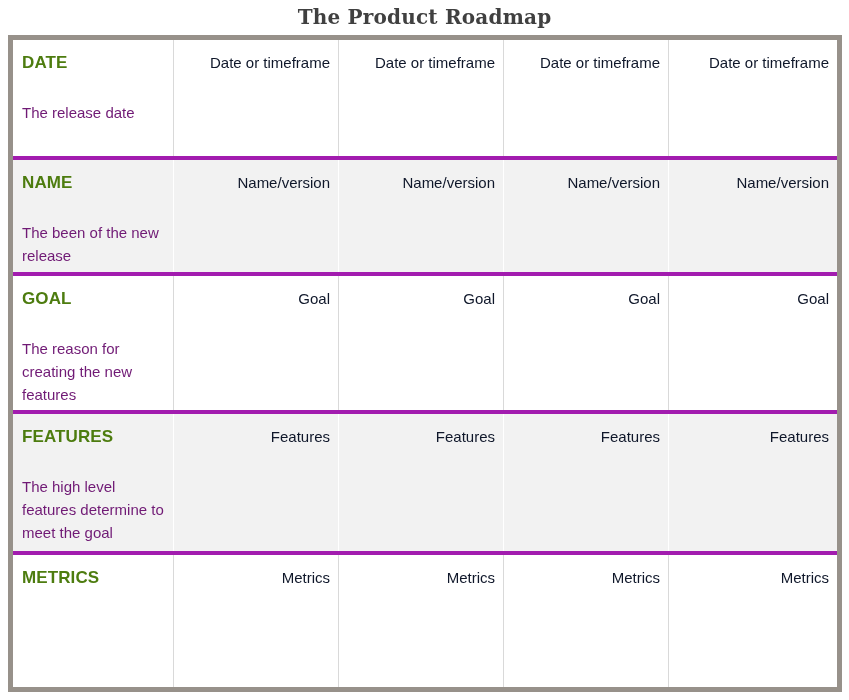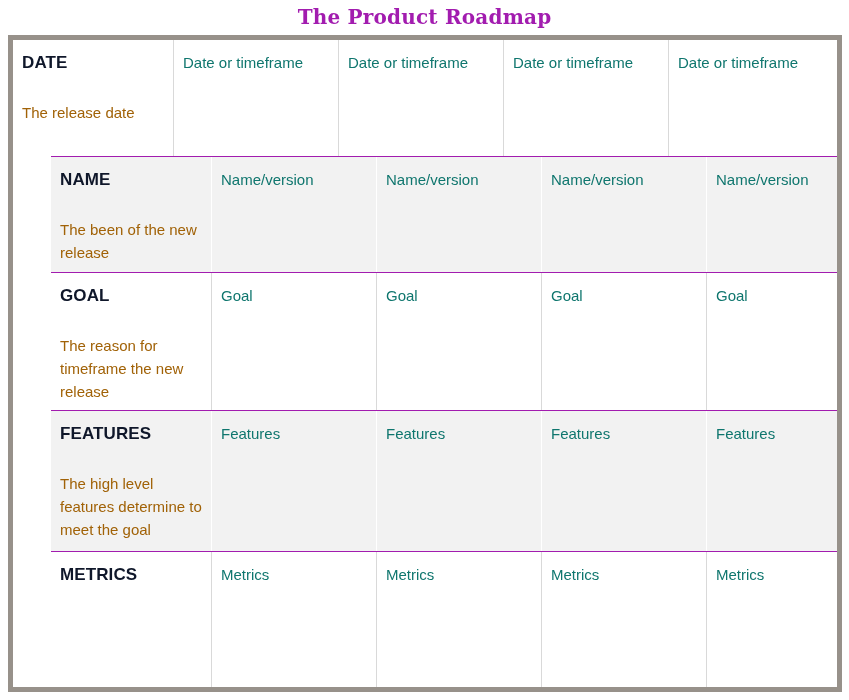--- a/index.html
+++ b/index.html
@@ -26,21 +26,21 @@
     height: 35px;
     display: flex;
     align-items: flex-start;
     justify-content: center;
   }
   .title {
     font-family: "DejaVu Serif", "Liberation Serif", serif;
     font-weight: 700;
     font-size: 20px;
     line-height: 28px;
-    color: #a21caf;
+    color: #404040;
     letter-spacing: 0.2px;
     margin-top: 3px;
   }
   .table-wrap {
     position: absolute;
     left: 8px;
     top: 35px;
     width: 834px;
     height: 657px;
     box-sizing: border-box;
@@ -49,22 +49,21 @@
     display: grid;
     grid-template-rows: 116px 116px 138px 141px 1fr;
   }
   .row {
     display: grid;
     grid-template-columns: 161px 165px 165px 165px 1fr;
     background: #ffffff;
     box-sizing: border-box;
   }
   .row + .row {
-    border-top: 1px solid #a21caf;
-    margin-left: 38px;
+    border-top: 4px solid #a21caf;
   }
   .row.shaded {
     background: #f2f2f2;
   }
   .cell {
     box-sizing: border-box;
     padding: 12px 8px 0 9px;
     border-right: 1px solid #d9d9d9;
     overflow: hidden;
   }
@@ -72,32 +71,33 @@
     border-right-color: #ffffff;
   }
   .cell:last-child {
     border-right: none;
   }
   .hdr {
     font-size: 17px;
     font-weight: 700;
     line-height: 22px;
     letter-spacing: 0.1px;
-    color: #0f172a;
+    color: #4d7c0f;
   }
   .desc {
     margin-top: 27px;
     font-size: 15px;
     line-height: 23px;
-    color: #a16207;
+    color: #701a75;
   }
   .ph {
     font-size: 15px;
     line-height: 22px;
-    color: #0f766e;
+    color: #0f172a;
+    text-align: right;
   }
 </style>
 </head>
 <body>
 
 <div class="page">
   <div class="title-bar">
     <div class="title">The Product Roadmap</div>
   </div>
   <div class="table-wrap">
@@ -133,21 +133,21 @@
         <div class="cell value-cell">
           <div class="ph">Name/version</div>
         </div>
         <div class="cell value-cell">
           <div class="ph">Name/version</div>
         </div>
       </div>
       <div class="row">
         <div class="cell label-cell">
           <div class="hdr">GOAL</div>
-          <div class="desc">The reason for timeframe the new release</div>
+          <div class="desc">The reason for creating the new features</div>
         </div>
         <div class="cell value-cell">
           <div class="ph">Goal</div>
         </div>
         <div class="cell value-cell">
           <div class="ph">Goal</div>
         </div>
         <div class="cell value-cell">
           <div class="ph">Goal</div>
         </div>

